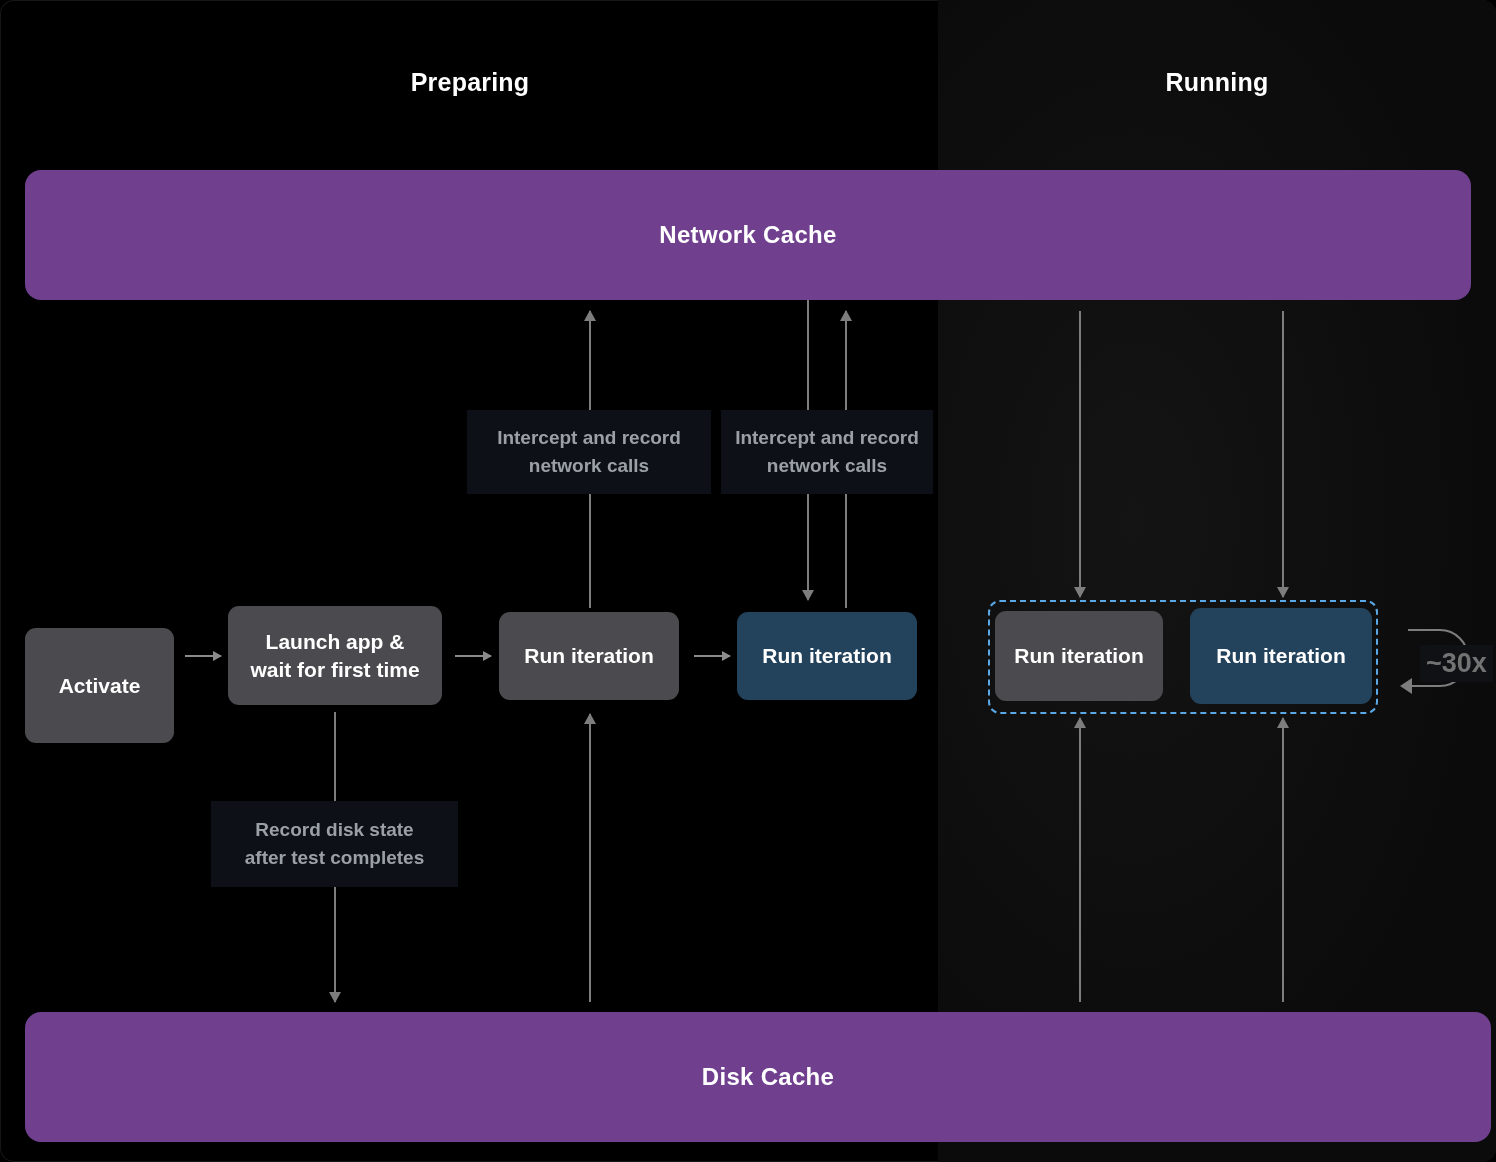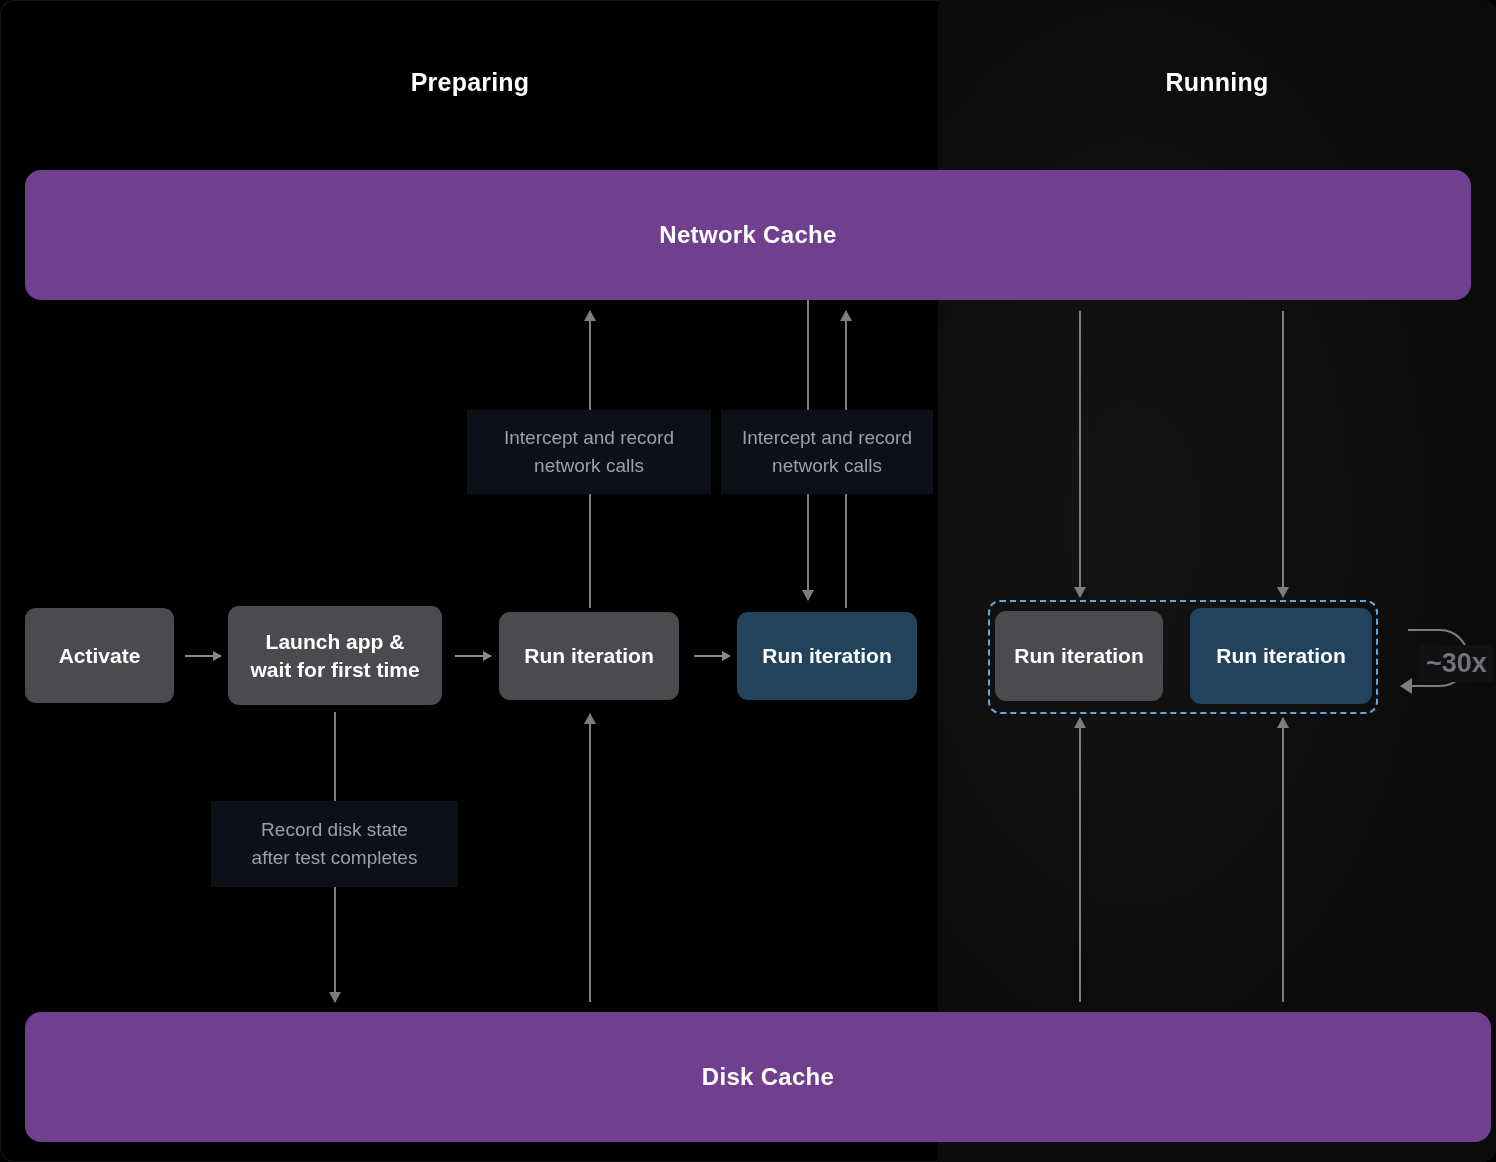--- a/index.html
+++ b/index.html
@@ -116,21 +116,21 @@
   }
   .v-line.up .head    { top: -1px;    border-bottom: 11px solid #7d7d7d; }
   .v-line.down .head  { bottom: -1px; border-top: 11px solid #7d7d7d; }
 
   
   .chip {
     position: absolute;
     background: #0d1117;
     color: #9ba0a6;
     font-size: 19px;
-    font-weight: 400;
+    font-weight: 700;
     line-height: 1.45;
     text-align: center;
     display: flex;
     align-items: center;
     justify-content: center;
     padding: 8px 12px;
     box-sizing: border-box;
   }
 
   
@@ -218,21 +218,21 @@
   <div class="chip" style="left:721px; top:410px; width:212px; height:84px; flex-direction:column;">
     <span>Intercept and record</span>
     <span>network calls</span>
   </div>
 
   <div class="chip" style="left:211px; top:801px; width:247px; height:86px; flex-direction:column;">
     <span>Record disk state</span>
     <span>after test completes</span>
   </div>
 
-  <div class="node grey" style="left:25px; top:608px; width:149px; height:95px;">Activate</div>
+  <div class="node grey" style="left:25px; top:628px; width:149px; height:115px;">Activate</div>
 
   <div class="h-arrow" style="left:185px; width:36px;"></div>
 
   <div class="node grey" style="left:228px; top:606px; width:214px; height:99px; flex-direction:column;">
     <span>Launch app &amp;</span>
     <span>wait for first time</span>
   </div>
 
   <div class="h-arrow" style="left:455px; width:36px;"></div>
 

